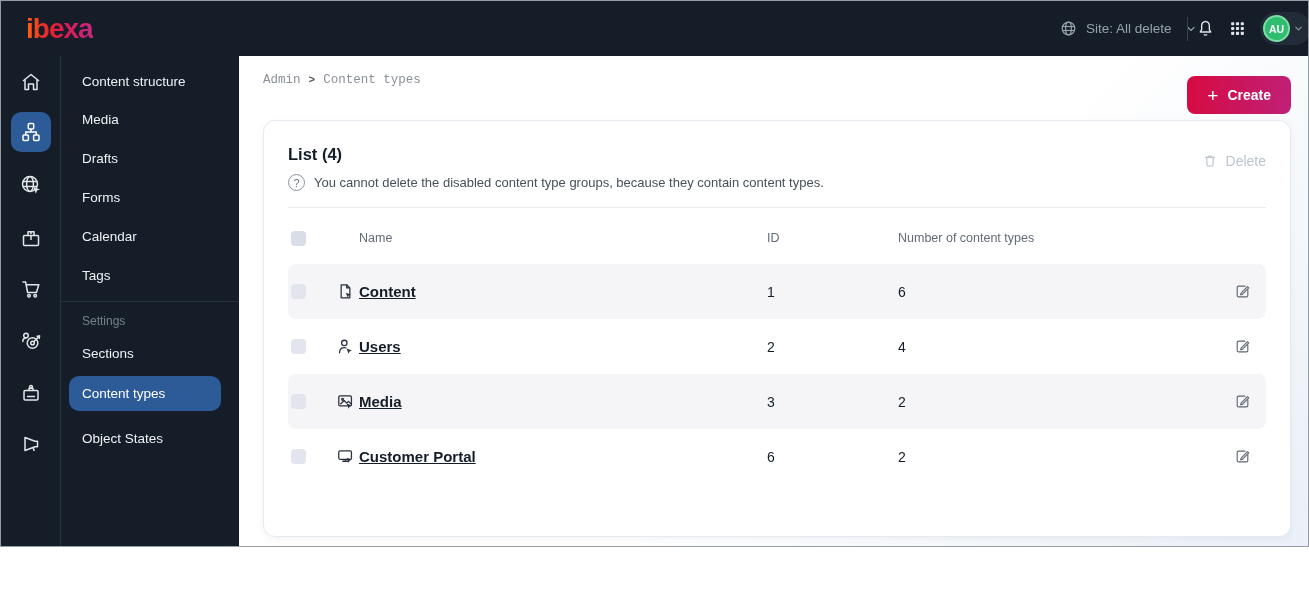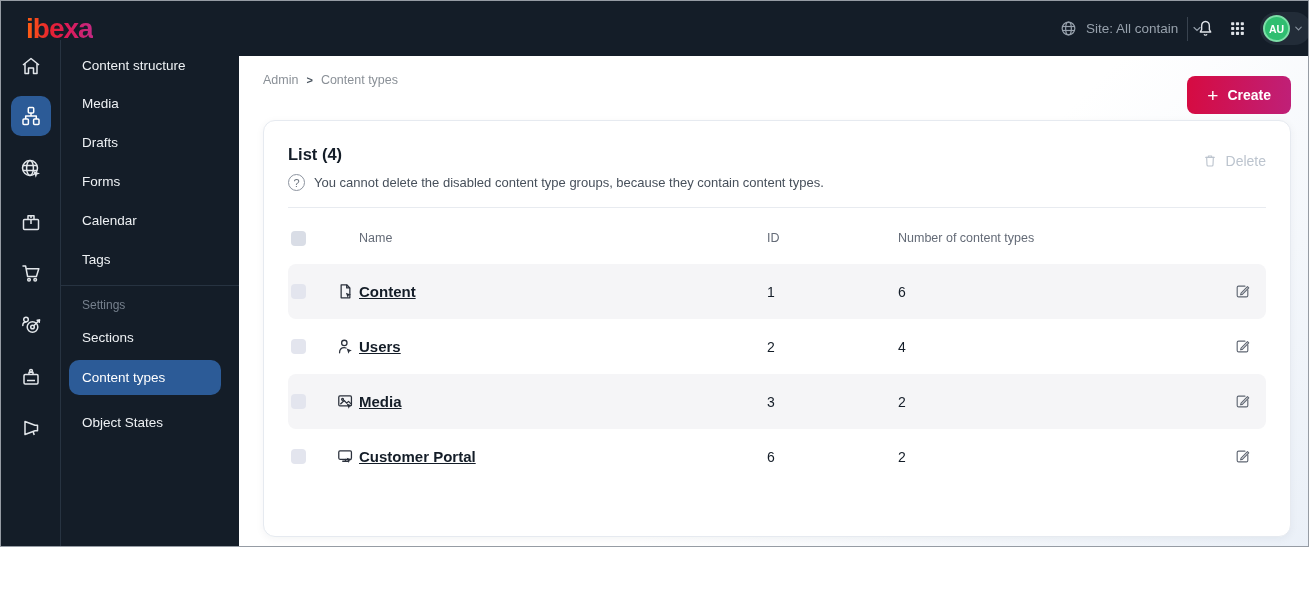--- a/index.html
+++ b/index.html
@@ -18,37 +18,37 @@
   .site-select { position:absolute; left:1058px; top:0; height:55px; display:flex; align-items:center; gap:8px; color:#97a1ac; font-size:13.5px; cursor:pointer; }
   .tb-divider { position:absolute; left:1186px; top:16px; width:1px; height:24px; background:#39434f; }
   .tb-icon { position:absolute; top:0; height:55px; display:flex; align-items:center; color:#dfe3e8; cursor:pointer; }
   .bell { left:1194px; } .grid9 { left:1228px; }
   .avatar-pill { position:absolute; left:1259px; top:11px; height:33px; border-radius:17px; background:#222c38;
                  display:flex; align-items:center; gap:3px; padding:3px 7px 3px 3px; cursor:pointer; }
   .avatar { width:27px; height:27px; border-radius:50%; background:#2fbe70; border:2px solid #7ddfa8;
             color:#fff; font-size:10.5px; font-weight:bold; display:flex; align-items:center; justify-content:center; }
 
   
-  .sidebar { position:absolute; left:0; top:39px; width:238px; height:534px; background:#141d28; }
+  .sidebar { position:absolute; left:0; top:55px; width:238px; height:534px; background:#141d28; }
   .rail { position:absolute; left:0; top:0; width:60px; height:100%; border-right:1px solid #273341; }
   .rail-icon { position:absolute; left:18px; width:24px; height:24px; color:#e2e6ea; cursor:pointer; }
   .rail-active { position:absolute; left:10px; width:40px; height:40px; border-radius:10px; background:#2c5b97;
                  display:flex; align-items:center; justify-content:center; color:#fff; cursor:pointer; }
   .menu { position:absolute; left:60px; top:0; width:178px; height:100%; }
   .menu-item { position:absolute; left:0; width:100%; height:20px; line-height:20px; padding-left:21px;
                color:#eef1f4; font-size:13.5px; font-weight:500; cursor:pointer; white-space:nowrap; }
   .menu-divider { position:absolute; left:0; top:245px; width:100%; border-top:1px solid #273341; }
   .menu-header { position:absolute; left:0; top:256px; width:100%; height:18px; line-height:18px; padding-left:21px; color:#76808d; font-size:12px; }
   .menu-pill { position:absolute; left:8px; top:320px; width:152px; height:35px; border-radius:10px; background:#2c5b97;
                color:#fff; font-size:13.5px; font-weight:500; line-height:35px; padding-left:13px; cursor:pointer; }
 
   
   .main { position:absolute; left:238px; top:55px; width:1071px; height:534px;
           background:linear-gradient(135deg,#ffffff 55%,#e9eff7 100%); padding:0 19px 0 24px; }
-  .breadcrumb { margin-top:17px; font-size:12.5px; color:#8a9097; display:flex; align-items:center; gap:8px; }
+  .breadcrumb { margin-top:17px; font-size:12.5px; color:#8a9097; display:flex; align-items:center; gap:8px;font-family:Liberation Mono, monospace; }
   .breadcrumb .sep { color:#4a5560; font-weight:bold; font-size:11px; }
   .create-btn { position:absolute; top:20px; right:19px; height:38px; padding:0 20px; border:none; border-radius:8px;
                 background:linear-gradient(95deg,#d60b41 0%,#bf2078 100%); color:#fff; font-size:14px; font-weight:600;
                 font-family:inherit; display:flex; align-items:center; gap:9px; cursor:pointer; }
   .create-btn .plus { font-size:19px; font-weight:400; line-height:1; }
   .page-title { margin-top:28px; font-size:25px; font-weight:bold; color:#141d28; letter-spacing:.2px; }
 
   .card { margin-top:33px; background:#fff; border:1px solid #e6eaf0; border-radius:12px; padding:24px;
           box-shadow:0 2px 8px rgba(20,30,50,.05); position:relative; }
   .list-title { font-size:16.5px; font-weight:bold; color:#141d28; }
@@ -81,21 +81,21 @@
 
     <div class="site-select">
       <span>
         <svg width="19" height="19" viewBox="0 0 24 24" fill="none" stroke="#97a1ac" stroke-width="1.5">
           <circle cx="12" cy="12" r="8"></circle>
             <ellipse cx="12" cy="12" rx="3.6" ry="8"></ellipse>
           <line x1="4.5" y1="9.5" x2="19.5" y2="9.5"></line>
             <line x1="4.5" y1="14.5" x2="19.5" y2="14.5"></line>
         </svg>
       </span>
-      <span>Site: All contain</span>
+      <span>Site: All delete</span>
       <span style="margin-left:5px;">
         <svg width="12" height="12" viewBox="0 0 24 24" fill="none" stroke="#97a1ac" stroke-width="2.2" stroke-linecap="round">
             <path d="M6 9 L12 15 L18 9"></path>
           </svg>
       </span>
     </div>
 
     <div class="tb-divider"></div>
 
     <div class="tb-icon bell">

